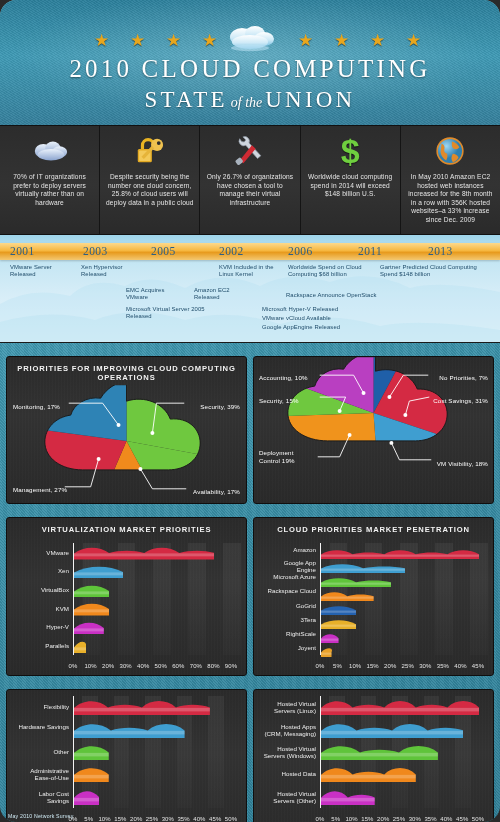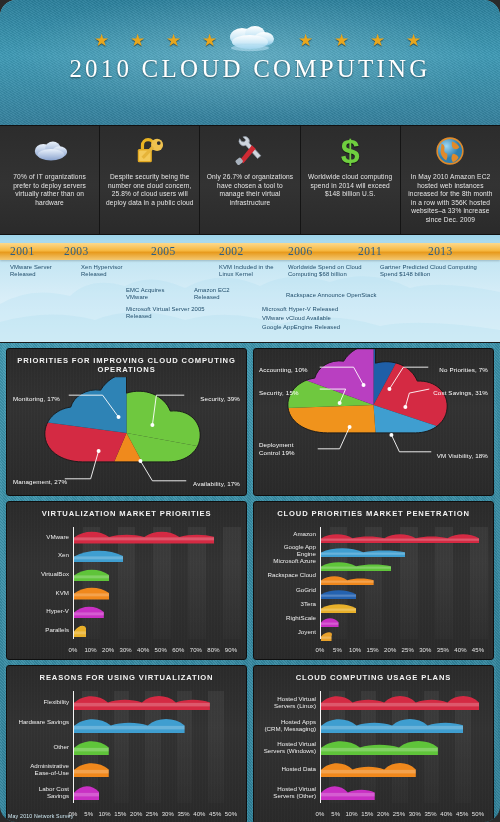--- a/index.html
+++ b/index.html
@@ -118,21 +118,21 @@
     font-size:11.5px; color:#2c5f84; font-weight:400;
     letter-spacing:.4px;
   }
   .tl-evt {
     position:absolute;
     font-size:5.9px; line-height:7.4px;
     color:#1d4a68; letter-spacing:.1px;
   }
 
   
-  .row { display:flex; gap:6px; padding:5px 6px 0; }
+  .row { display:flex; gap:6px; padding:13px 6px 0; }
   .panel {
     flex:1;
     background:
       repeating-linear-gradient(90deg, rgba(255,255,255,.012) 0 1px, rgba(0,0,0,.02) 1px 3px),
       linear-gradient(180deg,#2b2b2b,#333 40%,#2a2a2a);
     border:1px solid #0f0f0f;
     border-radius:3px;
     position:relative;
     overflow:hidden;
   }
@@ -219,20 +219,23 @@
           </linearGradient>
         </defs>
         <ellipse cx="20" cy="14" rx="12" ry="9" fill="url(#cg)"></ellipse>
         <ellipse cx="33" cy="11" rx="10" ry="8" fill="url(#cg)"></ellipse>
         <ellipse cx="42" cy="16" rx="10" ry="7" fill="url(#cg)"></ellipse>
         <ellipse cx="28" cy="19" rx="18" ry="7" fill="url(#cg)"></ellipse>
         <ellipse cx="28" cy="25" rx="19" ry="3.2" fill="#bde4f5" opacity=".55"></ellipse>
       </svg>
     </div>
     <div class="title1">2010 CLOUD COMPUTING</div>
+    <div class="title2">
+      <span>STATE</span><span class="oft">of the</span><span>UNION</span>
+    </div>
   </div>
 
   <div class="stats">
 
     <div class="stat">
       <div class="stat-icon">
         <svg viewBox="0 0 40 26" width="38" height="26">
           <defs>
               <linearGradient id="sc1" x1="0" y1="0" x2="0" y2="1">
             <stop offset="0" stop-color="#e9f1fb"></stop>
@@ -301,21 +304,21 @@
   </div>
 
   <div class="timeline">
     <svg class="tl-wave" viewBox="0 0 500 78" preserveAspectRatio="none">
       <path d="M0 40 q30 -18 70 -8 q20 -20 55 -10 q25 -14 60 2 q35 -20 75 -2 q30 -16 70 -4 q40 -14 80 6 q30 -8 90 4 L500 78 L0 78 Z" fill="#a9dcf0" opacity=".45"></path>
       <path d="M0 58 q50 -14 95 -2 q40 -16 90 0 q45 -12 95 4 q50 -14 100 2 q40 -8 120 4 L500 78 L0 78 Z" fill="#8fd0e9" opacity=".35"></path>
     </svg>
     <div class="tl-bar"></div>
     <div id="tl-years">
         <div class="tl-year" style="left: 10px;">2001</div>
-        <div class="tl-year" style="left: 64px;">2003</div>
+        <div class="tl-year" style="left: 83px;">2003</div>
         <div class="tl-year" style="left: 151px;">2005</div>
         <div class="tl-year" style="left: 219px;">2002</div>
         <div class="tl-year" style="left: 288px;">2006</div>
         <div class="tl-year" style="left: 358px;">2011</div>
         <div class="tl-year" style="left: 428px;">2013</div>
       </div>
     <div id="tl-events">
         <div class="tl-evt" style="left: 10px; top: 29px; width: 62px;">VMware Server Released</div>
         <div class="tl-evt" style="left: 81px; top: 29px; width: 62px;">Xen Hypervisor Released</div>
         <div class="tl-evt" style="left: 219px; top: 29px; width: 62px;">KVM Included in the Linux Kernel</div>
@@ -564,21 +567,20 @@
           <div class="tick" style="left: 167.333px;">30%</div>
           <div class="tick" style="left: 184.889px;">35%</div>
           <div class="tick" style="left: 202.444px;">40%</div>
           <div class="tick" style="left: 220px;">45%</div>
         </div>
     </div>
   </div>
 
   <div class="row">
     <div class="panel bar-panel">
-      <div class="panel-title">REASONS FOR USING VIRTUALIZATION</div>
       <div class="chart">
           <div class="plot">
             <div class="gridcol" style="left: 5%; width: 10%;"></div>
             <div class="gridcol" style="left: 25%; width: 10%;"></div>
             <div class="gridcol" style="left: 45%; width: 10%;"></div>
             <div class="gridcol" style="left: 65%; width: 10%;"></div>
             <div class="gridcol" style="left: 85%; width: 10%;"></div>
             <div class="barrow" style="top: 3.136px; height: 16.128px;">
               <div class="cat" style="top: 0px; width: 58px; white-space: nowrap; line-height: 16.128px;">Flexibility</div>
               <div class="bar" style="height: 16.128px; width: 135.88px;"><svg viewBox="0 0 135.88 16.128" width="135.88" height="16.128" preserveAspectRatio="none">
@@ -622,21 +624,20 @@
           <div class="tick" style="left: 125.2px;">20%</div>
           <div class="tick" style="left: 141px;">25%</div>
           <div class="tick" style="left: 156.8px;">30%</div>
           <div class="tick" style="left: 172.6px;">35%</div>
           <div class="tick" style="left: 188.4px;">40%</div>
           <div class="tick" style="left: 204.2px;">45%</div>
           <div class="tick" style="left: 220px;">50%</div>
         </div>
     </div>
     <div class="panel bar-panel">
-      <div class="panel-title">CLOUD COMPUTING USAGE PLANS</div>
       <div class="chart">
           <div class="plot">
             <div class="gridcol" style="left: 5%; width: 10%;"></div>
             <div class="gridcol" style="left: 25%; width: 10%;"></div>
             <div class="gridcol" style="left: 45%; width: 10%;"></div>
             <div class="gridcol" style="left: 65%; width: 10%;"></div>
             <div class="gridcol" style="left: 85%; width: 10%;"></div>
             <div class="barrow" style="top: 3.136px; height: 16.128px;">
               <div class="cat" style="top: 1.064px; width: 58px; white-space: normal; line-height: 7.1px;">Hosted Virtual Servers (Linux)</div>
               <div class="bar" style="height: 16.128px; width: 158px;"><svg viewBox="0 0 158 16.128" width="158" height="16.128" preserveAspectRatio="none">

